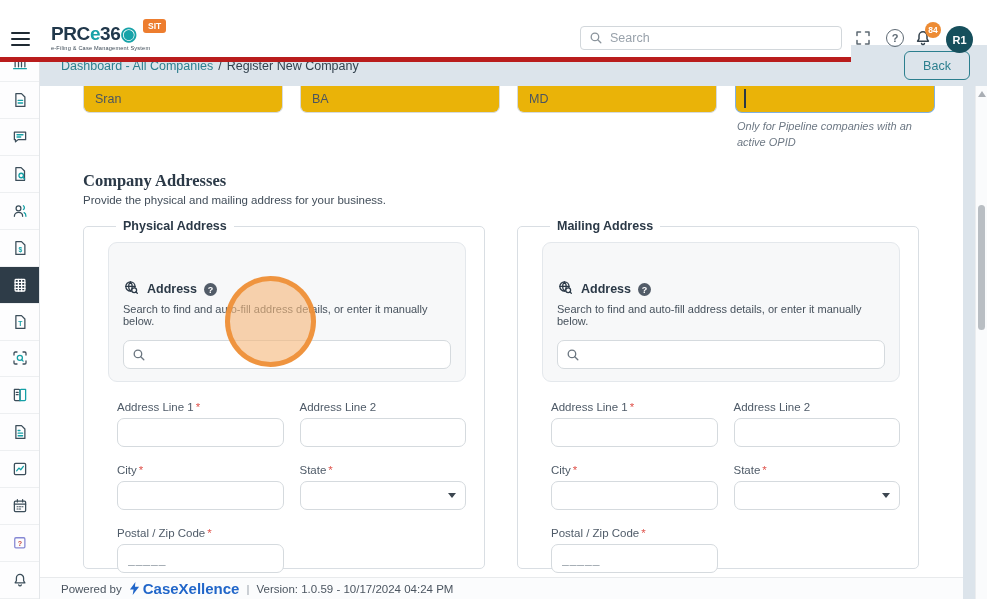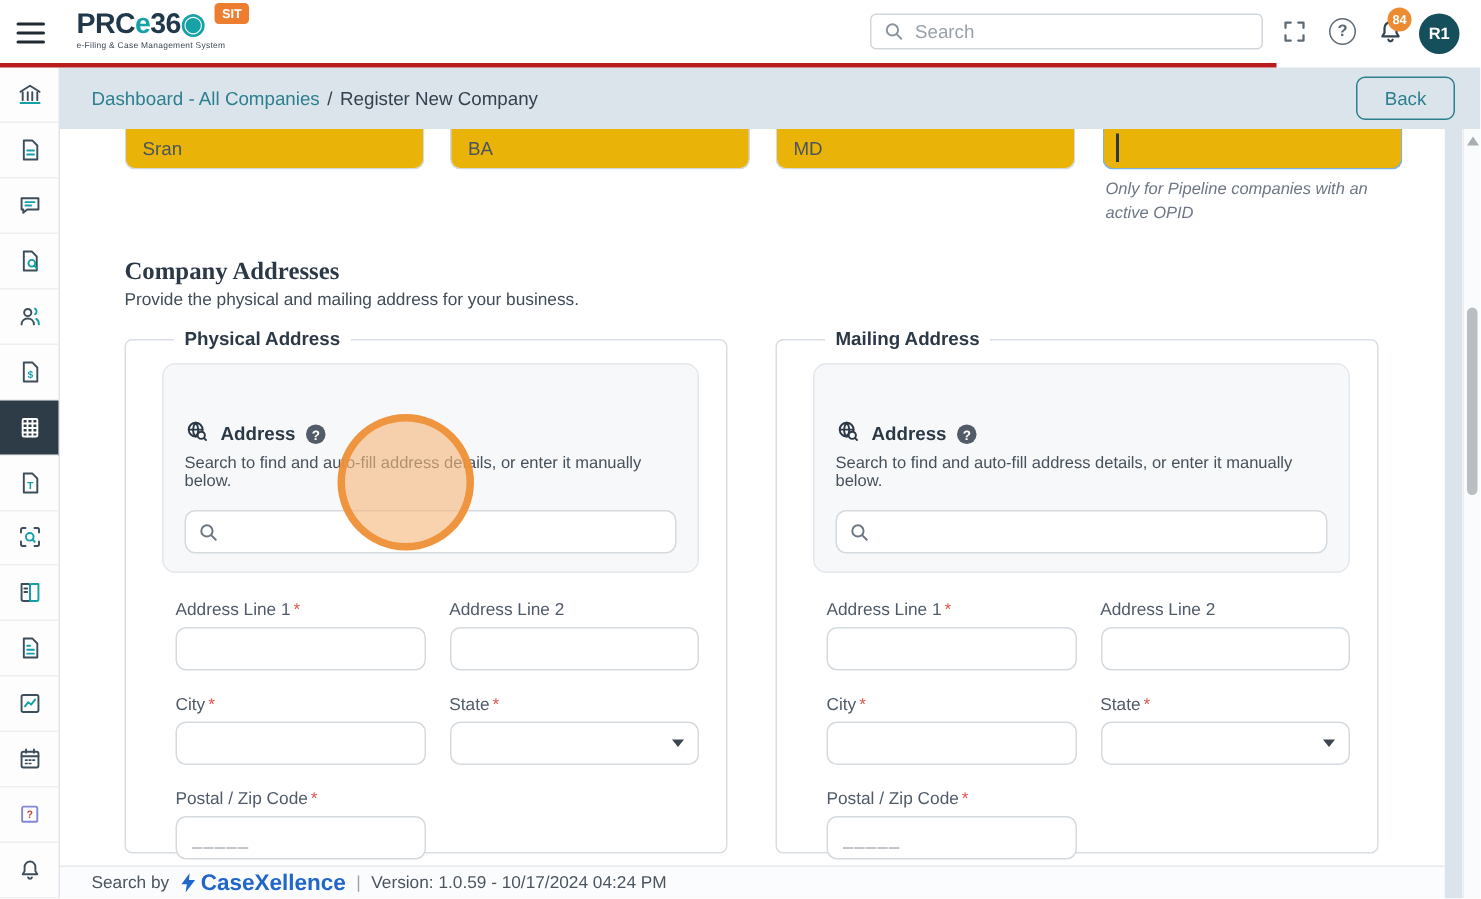--- a/index.html
+++ b/index.html
@@ -1,33 +1,33 @@
 <!DOCTYPE html>
 <html><head>
 <meta charset="utf-8">
 <style>
   * { margin:0; padding:0; box-sizing:border-box; }
   html,body { width:987px; height:599px; overflow:hidden; }
   body { font-family:"Liberation Sans", sans-serif; background:#fff; position:relative; }
 
   
-  .header { position:absolute; left:0; top:0; width:851px; height:45px; background:#fff; border-bottom:3px solid #b91c1c; z-index:20; }
+  .header { position:absolute; left:0; top:17px; width:851px; height:45px; background:#fff; border-bottom:5px solid #b91c1c; z-index:20; }
   .burger { position:absolute; left:11px; top:15px; width:19px; height:16px; cursor:pointer; }
   .burger div { height:2.4px; background:#1f2a33; border-radius:1px; margin-bottom:3.4px; }
   .logo { position:absolute; left:51px; top:7px; }
   .logo-line { font-size:19px; font-weight:800; letter-spacing:-0.4px; color:#21384b; line-height:1; white-space:nowrap; }
   .logo-line .teal-e, .logo-line .logo-o { color:#17a2a8; }
   .logo-tagline { font-size:5.6px; color:#3b4854; margin-top:2px; letter-spacing:.2px; }
   .env-badge { position:absolute; left:143px; top:2px; background:#ed7d2f; color:#fff; font-size:8.5px; font-weight:700; padding:2px 5px; border-radius:3px; }
   .h-search { position:absolute; left:580px; top:9px; width:262px; height:24px; border:1px solid #d2d7db; border-radius:4px; display:flex; align-items:center; padding:0 8px; gap:7px; background:#fff; }
   .h-search input { border:none; outline:none; font-size:12.5px; color:#333; width:100%; background:transparent; }
   .h-search input::placeholder { color:#99a2ab; }
   .fs-icon { position:absolute; left:855px; top:13px; cursor:pointer; }
   .help-icon { position:absolute; left:886px; top:12px; width:18px; height:18px; border:1.6px solid #5e6a74; border-radius:50%; color:#5e6a74; font-size:11px; font-weight:700; display:flex; align-items:center; justify-content:center; cursor:pointer; }
-  .bell-wrap { position:absolute; left:913px; top:11px; width:24px; height:24px; cursor:pointer;text-align:right; }
+  .bell-wrap { position:absolute; left:913px; top:11px; width:24px; height:24px; cursor:pointer; }
   .bell-badge { position:absolute; left:12px; top:-6px; min-width:16px; height:16px; border-radius:8px; background:#ed8b33; color:#fff; font-size:8.5px; font-weight:700; display:flex; align-items:center; justify-content:center; padding:0 2px; }
   .avatar { position:absolute; left:946px; top:9px; width:27px; height:27px; border-radius:50%; background:#164f5c; color:#fff; font-size:11px; font-weight:700; display:flex; align-items:center; justify-content:center; cursor:pointer; }
 
   
   .sidebar { position:absolute; left:0; top:45px; width:40px; height:554px; background:#fdfdfe; border-right:1px solid #e3e6e9; display:flex; flex-direction:column; z-index:15; }
   .sb-item { flex:1; display:flex; align-items:center; justify-content:center; border-bottom:1px solid #edeff1; cursor:pointer; }
   .sb-item svg { stroke:#3c4e5a; fill:none; stroke-width:1.7; stroke-linecap:round; stroke-linejoin:round; }
   .sb-item svg .teal { stroke:#14a0a6; }
   .sb-item svg .tfill { fill:#14a0a6; stroke:none; font-weight:bold; font-family:"Liberation Sans",sans-serif; }
   .sb-item svg .purple { stroke:#8688d4; }
@@ -323,21 +323,21 @@
 </div>
 
 <div class="gutter"></div>
 
 <div class="scrollbar">
   <div class="sb-arrow-up"></div>
   <div class="sb-thumb"></div>
 </div>
 
 <div class="footer">
-  <span>Search by</span>
+  <span>Powered by</span>
   <span class="brand">
     <svg width="11" height="13" viewBox="0 0 12 14">
         <path d="M7 0 L1 8 H5 L4 14 L11 5 H6.5 Z" fill="#2166c9"></path>
       </svg>
     <span class="brand-name">CaseXellence</span>
   </span>
   <span class="foot-sep">|</span>
   <span>Version: 1.0.59 - 10/17/2024 04:24 PM</span>
 </div>
 

